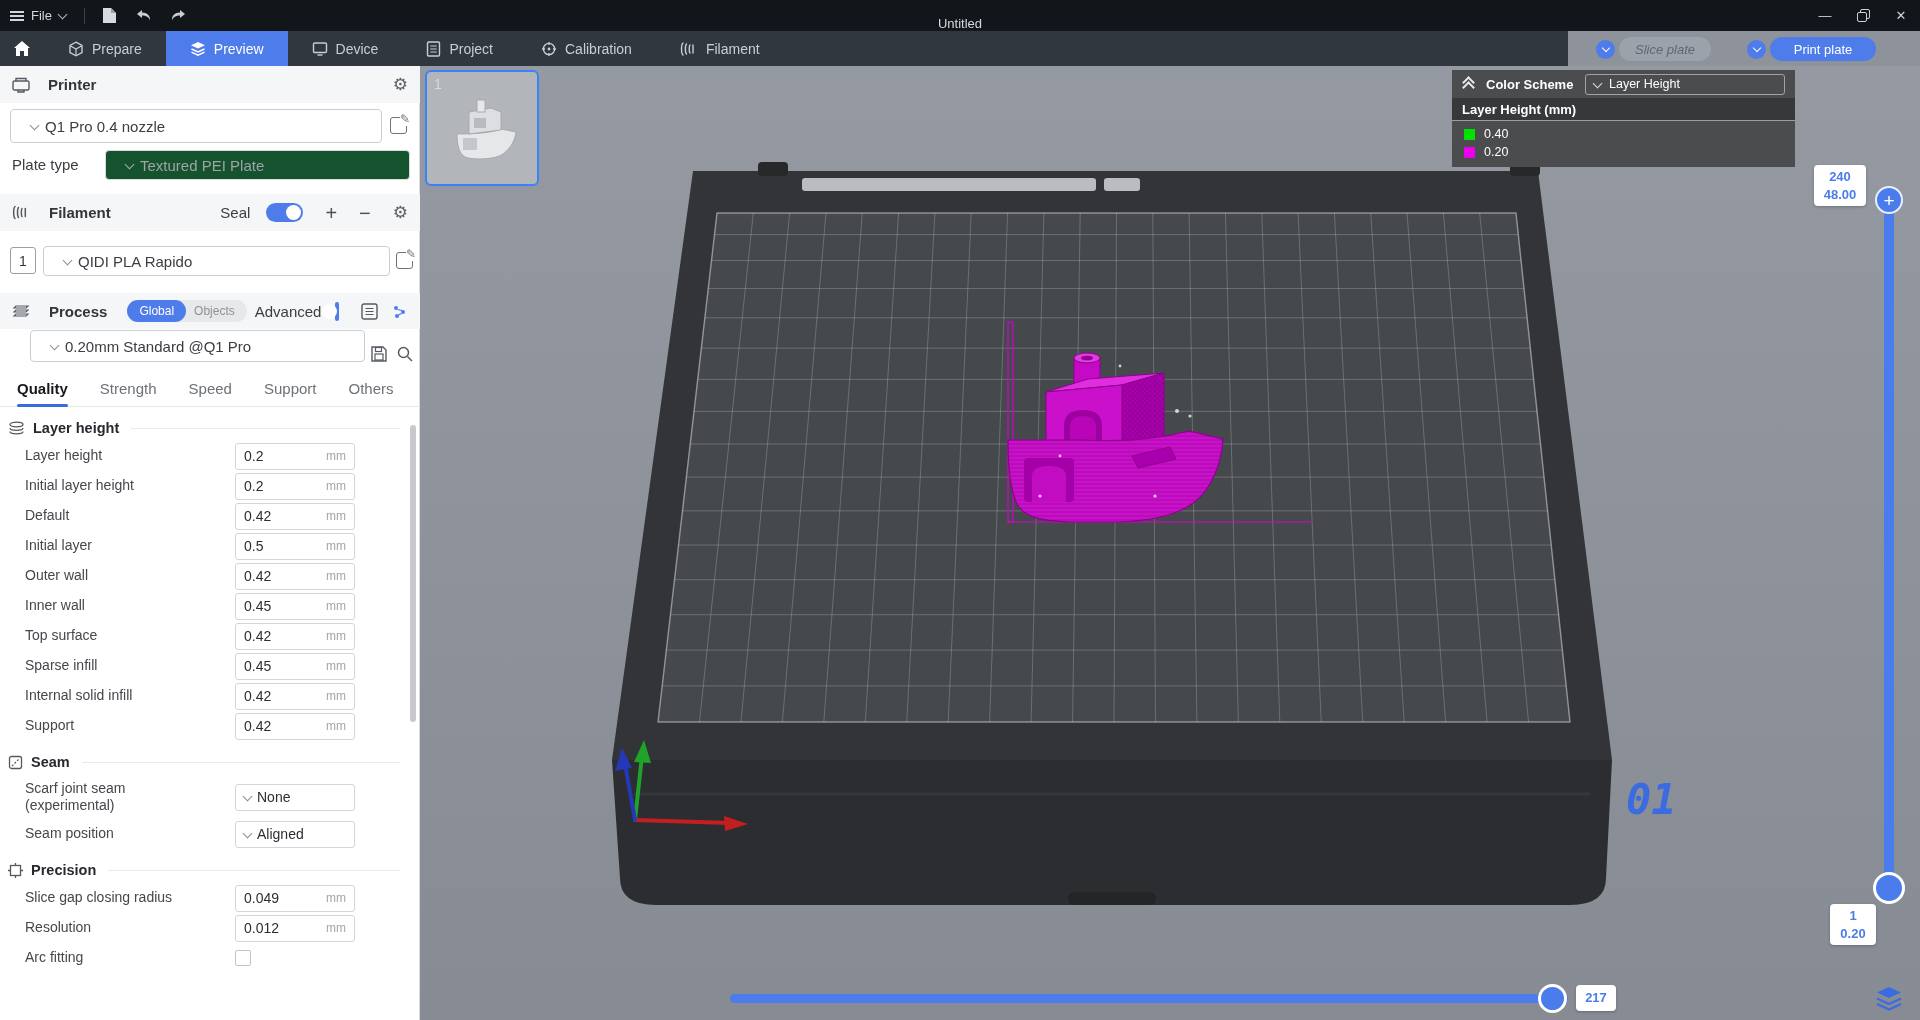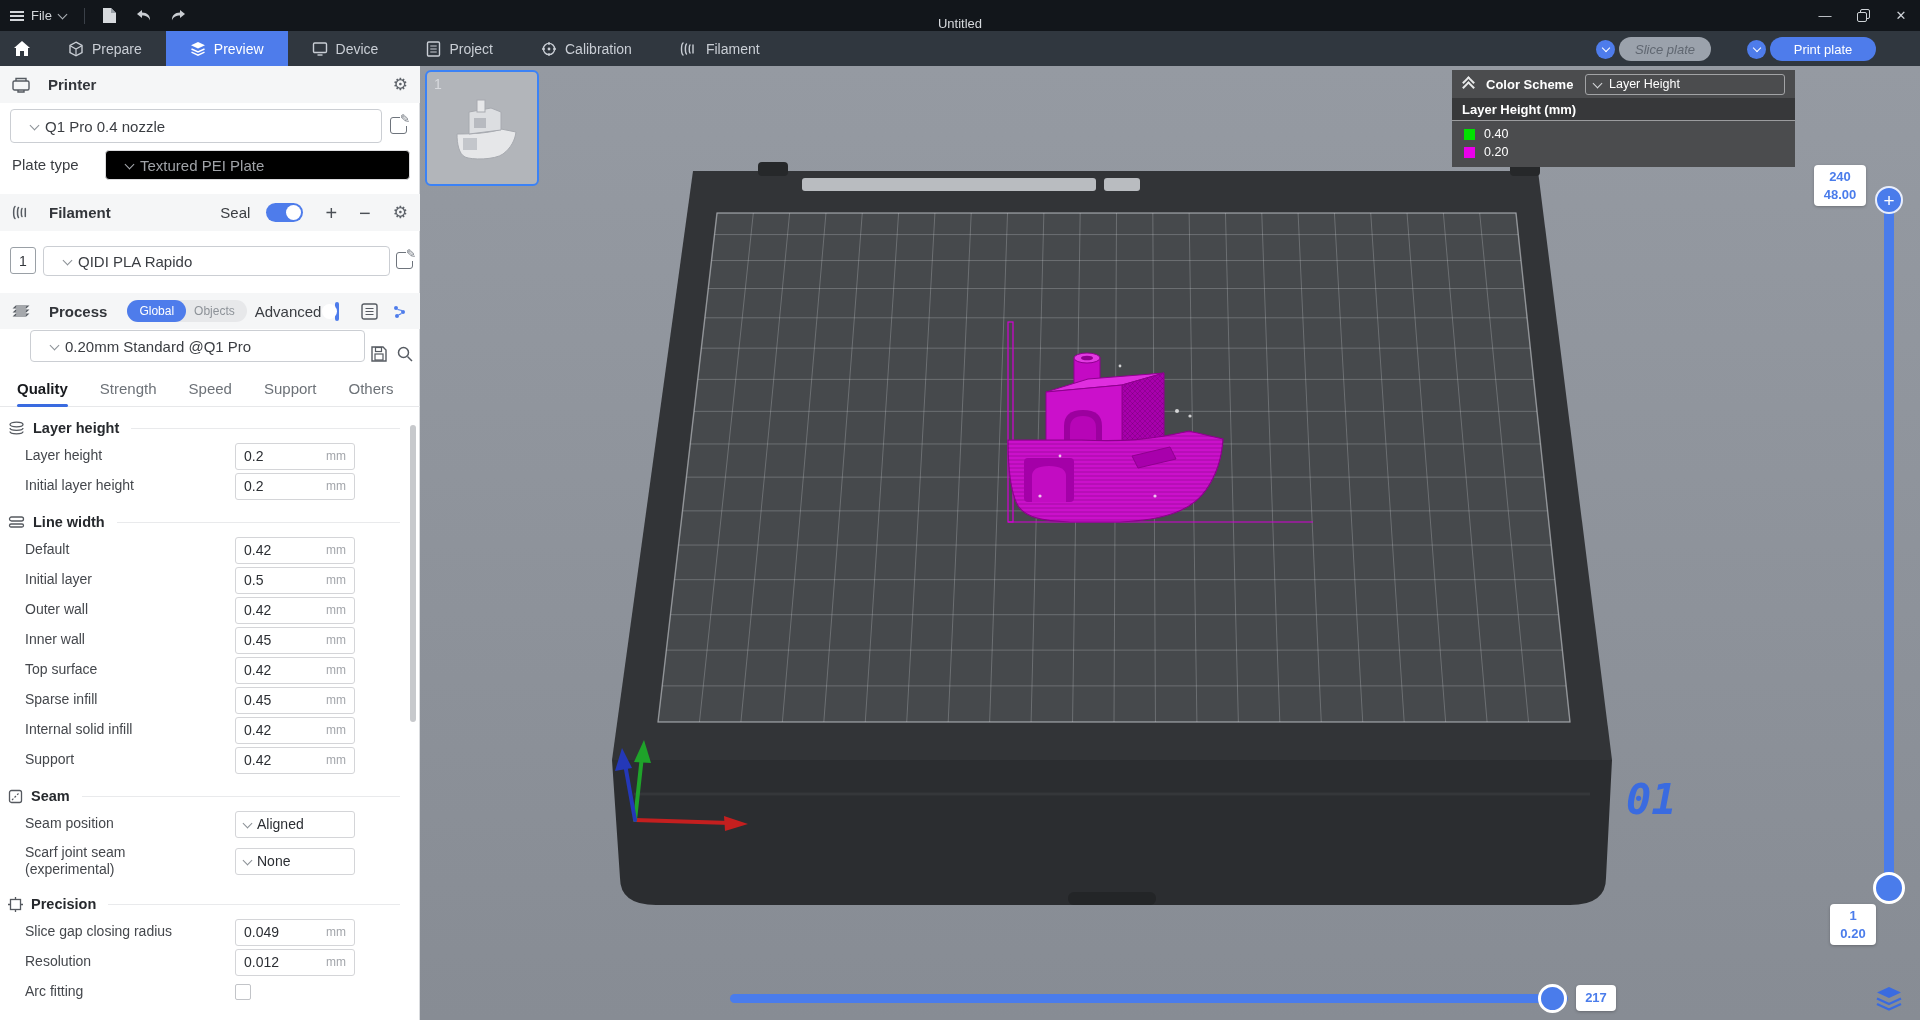--- a/index.html
+++ b/index.html
@@ -16,42 +16,42 @@
   .hamb::after { content:""; position:absolute; left:0; top:2px; width:14px; height:2px; background:#d3d6da; }
   .chev-dn { width:7px; height:7px; border-left:1.5px solid #aeb3b9; border-bottom:1.5px solid #aeb3b9; transform:rotate(-45deg); margin-top:-3px; }
   .tb-sep { width:1px; height:16px; background:#3a4048; margin:0 8px; }
   .tb-icon { width:34px; height:31px; display:flex; align-items:center; justify-content:center; cursor:pointer; }
   .tb-icon svg { display:block; }
   #win-title { position:absolute; left:0; top:0; width:100%; height:47px; display:flex; align-items:center; justify-content:center; color:#d6d9dd; pointer-events:none; }
   #win-btns { position:absolute; right:0; top:0; height:31px; display:flex; }
   .win-btn { width:38px; height:31px; display:flex; align-items:center; justify-content:center; color:#cfd3d8; font-size:13px; cursor:pointer; }
 
   
-  #tabbar { left:0; top:31px; width:1920px; height:35px; background:#30373f; display:flex; align-items:stretch; }
+  #tabbar { left:0; top:31px; width:1568px; height:35px; background:#30373f; display:flex; align-items:stretch; }
   .home { width:44px; display:flex; align-items:center; justify-content:center; cursor:pointer; }
   .mtab { display:flex; align-items:center; gap:8px; padding:0 24px; color:#c9ced5; font-size:14px; cursor:pointer; }
   .mtab.active { background:#4e7ceb; color:#ffffff; }
   .mtab svg { display:block; }
   .pill-group { position:absolute; top:37px; display:flex; align-items:center; gap:4px; }
   .chev-circle { width:19px; height:19px; border-radius:50%; background:#4e7ceb; display:flex; align-items:center; justify-content:center; cursor:pointer; }
   .chev-circle .chev-dn { border-color:#ffffff; width:6px; height:6px; margin-top:-2px;}
   .pill { height:24px; border-radius:12px; display:flex; align-items:center; justify-content:center; font-size:13px; cursor:pointer; }
   #slice-pill { width:92px; background:#9ba2ac; color:#606771; }
   #print-pill { width:106px; background:#4e7ceb; color:#ffffff; }
 
   
   #sidebar { left:0; top:66px; width:420px; height:954px; background:#ffffff; border-right:1px solid #d9dbde; }
   .sec-row { position:absolute; left:0; width:420px; background:#f5f6f7; display:flex; align-items:center;gap:8px; }
   .sec-row .t { font-size:15px; color:#33363b; font-weight:600; }
   .icon-gray { color:#565b62; display:flex; align-items:center; }
   .gear { font-size:17px; color:#5d6269; cursor:pointer; line-height:1; }
   .select { position:absolute; border:1px solid #cbced3; border-radius:4px; background:#fff;
             display:flex; align-items:center; gap:7px; padding:0 20px; font-size:15px; color:#3a3d42; cursor:pointer; }
   .select .chev-dn { border-color:#8b9096; margin-top:-2px; }
-  .select.disabled { background:#000000; border-color:#dcdcde; color:#a0a3a8; cursor:default; }
+  .select.disabled { background:#14532d; border-color:#dcdcde; color:#a0a3a8; cursor:default; }
   .select.disabled .chev-dn { border-color:#a8abb0; }
   .edit-ic { position:absolute; width:17px; height:17px; border:1.5px solid #6e747c; border-radius:3px; cursor:pointer; }
   .edit-ic::after { content:"✎"; position:absolute; right:-4px; top:-6px; font-size:12px; color:#6e747c; background:#fff; }
   .toggle { width:37px; height:19px; border-radius:10px; background:#4e7ceb; position:relative; cursor:pointer; }
   .toggle::after { content:""; position:absolute; right:2px; top:2px; width:15px; height:15px; border-radius:50%; background:#fff; }
   .pm { font-size:20px; color:#4b5056; cursor:pointer; line-height:1; }
   .slotbox { position:absolute; width:26px; height:27px; border:1px solid #9aa0a6; border-radius:3px;
              display:flex; align-items:center; justify-content:center; font-size:14px; color:#33363b; }
   .scope { position:absolute; height:22px; border-radius:11px; background:#e7e8ea; display:flex; align-items:center; font-size:12px; cursor:pointer; }
   .scope .on { background:#4e7ceb; color:#fff; height:22px; border-radius:11px; display:flex; align-items:center; padding:0 12px; }
@@ -345,32 +345,20 @@
             <span class="u">mm</span>
           </div>
         </div>
         <div class="p-row">
           <div class="p-lab">Initial layer height</div>
           <div class="p-inp">
             <span class="v">0.2</span>
             <span class="u">mm</span>
           </div>
         </div>
-        <div class="sec-head gap">
-          <span class="icon-gray">
-            <svg width="17" height="14" viewBox="0 0 17 14">
-              <g fill="none" stroke="#55595f" stroke-width="1.3">
-                <rect x="1.5" y="2" width="14" height="4" rx="2"></rect>
-                <rect x="1.5" y="9" width="14" height="3" rx="1.5"></rect>
-              </g>
-            </svg>
-          </span>
-          <span class="sec-title">Line width</span>
-          <span class="sec-line"></span>
-        </div>
         <div class="p-row">
           <div class="p-lab">Default</div>
           <div class="p-inp">
             <span class="v">0.42</span>
             <span class="u">mm</span>
           </div>
         </div>
         <div class="p-row">
           <div class="p-lab">Initial layer</div>
           <div class="p-inp">
@@ -423,32 +411,32 @@
         <div class="sec-head gap">
           <span class="icon-gray">
             <svg width="15" height="15" viewBox="0 0 15 15">
               <rect x="1.5" y="1.5" width="12" height="12" rx="2" fill="none" stroke="#55595f" stroke-width="1.3"></rect>
               <path d="M4 11L11 4" stroke="#55595f" stroke-width="1.2" stroke-dasharray="2 1.6"></path>
             </svg>
           </span>
           <span class="sec-title">Seam</span>
           <span class="sec-line"></span>
         </div>
+        <div class="p-row" style="min-height: 44px;">
+          <div class="p-lab" style="width: 170px;">Scarf joint seam (experimental)</div>
+          <div class="p-inp">
+            <span class="chev-dn"></span>
+            <span class="v">None</span>
+          </div>
+        </div>
         <div class="p-row">
           <div class="p-lab">Seam position</div>
           <div class="p-inp">
             <span class="chev-dn"></span>
             <span class="v">Aligned</span>
-          </div>
-        </div>
-        <div class="p-row" style="min-height: 44px;">
-          <div class="p-lab" style="width: 170px;">Scarf joint seam (experimental)</div>
-          <div class="p-inp">
-            <span class="chev-dn"></span>
-            <span class="v">None</span>
           </div>
         </div>
         <div class="sec-head gap">
           <span class="icon-gray">
             <svg width="15" height="15" viewBox="0 0 15 15">
               <rect x="2.5" y="2.5" width="10" height="10" fill="none" stroke="#55595f" stroke-width="1.3"></rect>
               <path d="M7.5 0v3M7.5 12v3M0 7.5h3M12 7.5h3" stroke="#55595f" stroke-width="1.3"></path>
             </svg>
           </span>
           <span class="sec-title">Precision</span>

